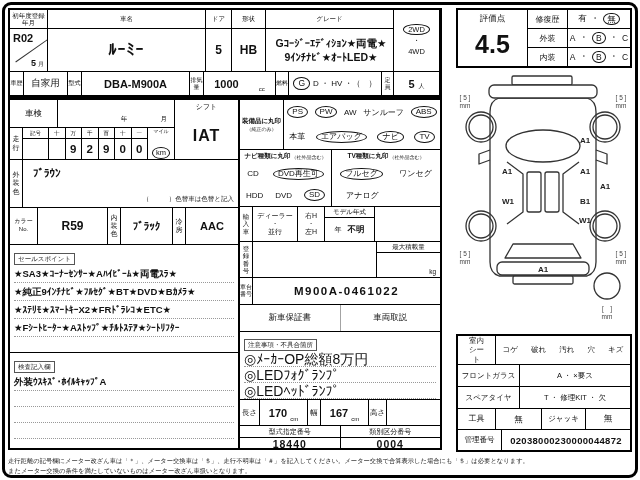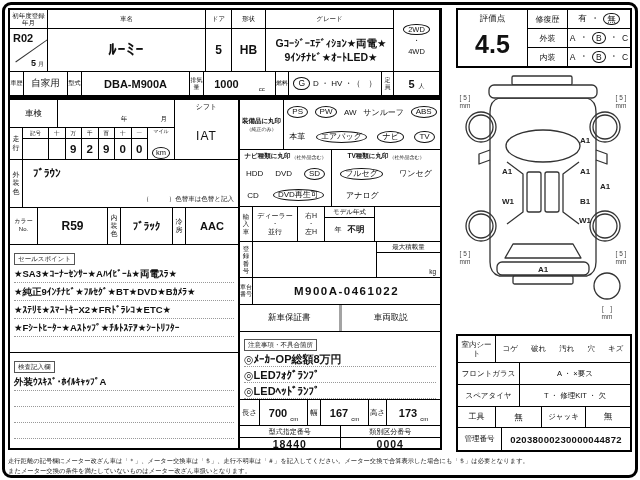--- a/index.html
+++ b/index.html
@@ -42,21 +42,21 @@
   .shakenRest .m{position:absolute;right:7px;bottom:3px}
   .mil{flex:1;display:flex}
   .milGrid{flex:1;display:grid;grid-template-columns:26px repeat(6,1fr);grid-template-rows:11px 1fr}
   .milGrid>div{border-right:1px solid #000;display:flex;align-items:center;justify-content:center}
   .mh{font-size:5.5px;border-bottom:1px solid #000}
   .md{font-size:11.5px;font-weight:700}
   .milUnit{flex:0 0 26px;display:flex;flex-direction:column;align-items:center;justify-content:center;gap:13px}
   .milUnit .mi{font-size:5px}.milUnit .km{font-size:7.5px;padding:0 3px}
   .b1r{flex:1;display:flex;flex-direction:column;align-items:center}
   .b1r .sf{font-size:7px;margin-top:2px}
-  .b1r .iat{flex:1;display:flex;align-items:center;font-size:12px;font-weight:400;letter-spacing:1px}
+  .b1r .iat{flex:1;display:flex;align-items:center;font-size:16px;font-weight:700;letter-spacing:1px}
   .b2{flex:0 0 48px;border-bottom:1px solid #000;display:flex}
   .b2c{flex:1;position:relative}
   .b2c .cv{position:absolute;left:10px;top:7px;font-size:11px;font-weight:600}
   .b2c .cn{position:absolute;right:4px;bottom:3px;font-size:6.5px;color:#222}
   .b3{flex:0 0 37px;border-bottom:1px solid #000;display:flex}
   .cnLab{flex:0 0 28px;border-right:1px solid #000;display:flex;flex-direction:column;align-items:center;justify-content:center;font-size:6px;line-height:1.3}
   .b3 .r59{flex:0 0 70px;border-right:1px solid #000;font-size:12px;font-weight:600}
   .b3 .blk{flex:0 0 52px;border-right:1px solid #000;font-size:11px;font-weight:600}
   .b3 .aac{flex:1;font-size:11px;font-weight:600}
   .b4{flex:0 0 108px;border-bottom:1px solid #000;padding:2px 4px 0}
@@ -92,23 +92,23 @@
   .c4{flex:0 0 36px;border-bottom:1px solid #000;display:flex}
   .c4 .blank{flex:1;border-right:1px solid #000}
   .c4 .mx{flex:0 0 63px;display:flex;flex-direction:column}
   .c4 .mx .h{flex:0 0 11px;font-size:6.5px;border-bottom:1px solid #000;display:flex;align-items:center;justify-content:center}
   .c4 .mx .b{flex:1;position:relative}
   .c4 .mx .b .u{position:absolute;right:4px;bottom:2px;font-size:6.5px}
   .c5{flex:0 0 27px;border-bottom:1px solid #000;display:flex}
   .c5 .chv{flex:1;display:flex;align-items:center;justify-content:center;font-size:11.5px;font-weight:700;letter-spacing:1.5px}
   .c6{flex:0 0 27px;border-bottom:1px solid #000;display:flex;font-size:8.5px}
   .c6>div{flex:1;display:flex;align-items:center;justify-content:center}
-  .c6>div:first-child{border-right:3px solid #a3a3a3}
+  .c6>div:first-child{border-right:1px solid #a3a3a3}
   .c7{flex:0 0 64px;border-bottom:1px solid #000;padding:1px 4px 0}
-  .cauL{font-size:11px;font-weight:700;height:16px;line-height:16px;white-space:nowrap}
+  .cauL{font-size:14px;font-weight:400;height:16px;line-height:16px;white-space:nowrap}
   .c8{flex:0 0 26px;border-bottom:1px solid #000;display:flex}
   .dimLab{border-right:1px solid #000;display:flex;align-items:center;justify-content:center;font-size:7.5px}
   .dimVal{border-right:1px solid #000;display:flex;align-items:center;justify-content:center;gap:3px}
   .dimVal .v{font-size:11px;font-weight:700}.dimVal .u{font-size:6px;align-self:flex-end;margin-bottom:3px}
   .c9{flex:1;display:flex}
   .c9 .half{flex:1;display:flex;flex-direction:column}
   .c9 .half:first-child{border-right:1px solid #000}
   .c9 .h{flex:0 0 12px;font-size:7px;border-bottom:1px solid #000;display:flex;align-items:center;justify-content:center}
   .c9 .v{flex:1;display:flex;align-items:center;justify-content:center;font-size:10.5px;font-weight:700;letter-spacing:1px}
   
@@ -286,27 +286,27 @@
         </div>
       </div>
     </div>
     <div class="c2">
       <div class="navc">
         <div class="secHead">
           <span class="t">ナビ種類に丸印</span>
           <span class="s">（社外品含む）</span>
         </div>
         <div class="avRow">
+          <span>CD</span>
+          <span class="circ">DVD再生可</span>
+        </div>
+        <div class="avRow">
           <span>HDD</span>
           <span>DVD</span>
           <span class="circ">SD</span>
-        </div>
-        <div class="avRow">
-          <span>CD</span>
-          <span class="circ">DVD再生可</span>
         </div>
       </div>
       <div class="tvc">
         <div class="secHead">
           <span class="t">TV種類に丸印</span>
           <span class="s">（社外品含む）</span>
         </div>
         <div class="avRow">
           <span class="circ">フルセグ</span>
           <span>ワンセグ</span>
@@ -356,33 +356,29 @@
     </div>
     <div class="c7">
       <span class="tab">注意事項・不具合箇所</span>
       <div class="cauL dotl">◎ﾒｰｶｰOP総額8万円</div>
       <div class="cauL dotl">◎LEDﾌｫｸﾞﾗﾝﾌﾟ</div>
       <div class="cauL dotl">◎LEDﾍｯﾄﾞﾗﾝﾌﾟ</div>
     </div>
     <div class="c8">
       <div class="dimLab" style="flex:0 0 20px">長さ</div>
       <div class="dimVal" style="flex:0 0 48px">
-        <span class="v">700</span>
+        <span class="v">170</span>
         <span class="u">cm</span>
       </div>
       <div class="dimLab" style="flex:0 0 13px">幅</div>
       <div class="dimVal" style="flex:0 0 48px">
         <span class="v">167</span>
         <span class="u">cm</span>
       </div>
       <div class="dimLab" style="flex:0 0 18px">高さ</div>
-      <div class="dimVal" style="flex:1;border-right:0">
-        <span class="v">173</span>
-        <span class="u">cm</span>
-      </div>
     </div>
     <div class="c9">
       <div class="half">
         <div class="h">型式指定番号</div>
         <div class="v">18440</div>
       </div>
       <div class="half">
         <div class="h">類別区分番号</div>
         <div class="v">0004</div>
       </div>
@@ -468,21 +464,21 @@
     <text x="130" y="100">A1</text>
     <text x="150" y="115">A1</text>
     <text x="53" y="130">W1</text>
     <text x="130" y="130">B1</text>
     <text x="130" y="149">W1</text>
     <text x="88" y="198">A1</text>
   </svg>
 
   <div id="blkF">
     <div class="frow f1">
-      <div class="flab" style="flex:0 0 38px;word-break:break-all;padding:0 2px">室内シート</div>
+      <div class="flab" style="flex:0 0 38px;word-break:break-all;padding:0 10px">室内シート</div>
       <div class="fopts">
         <span>コゲ</span>
         <span>破れ</span>
         <span>汚れ</span>
         <span>穴</span>
         <span>キズ</span>
       </div>
     </div>
     <div class="frow f2">
       <div class="flab" style="flex:0 0 62px">フロントガラス</div>

